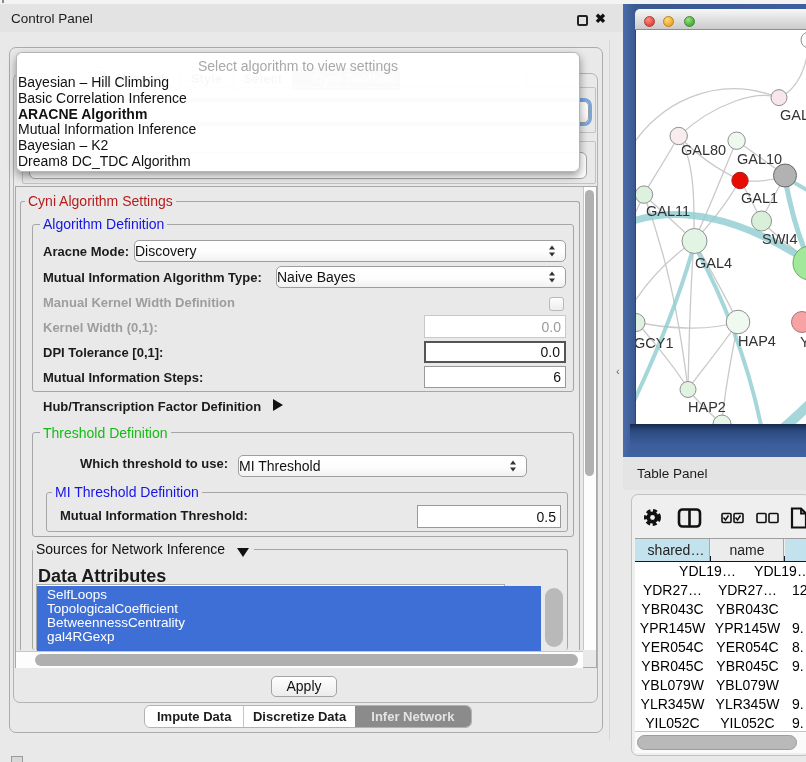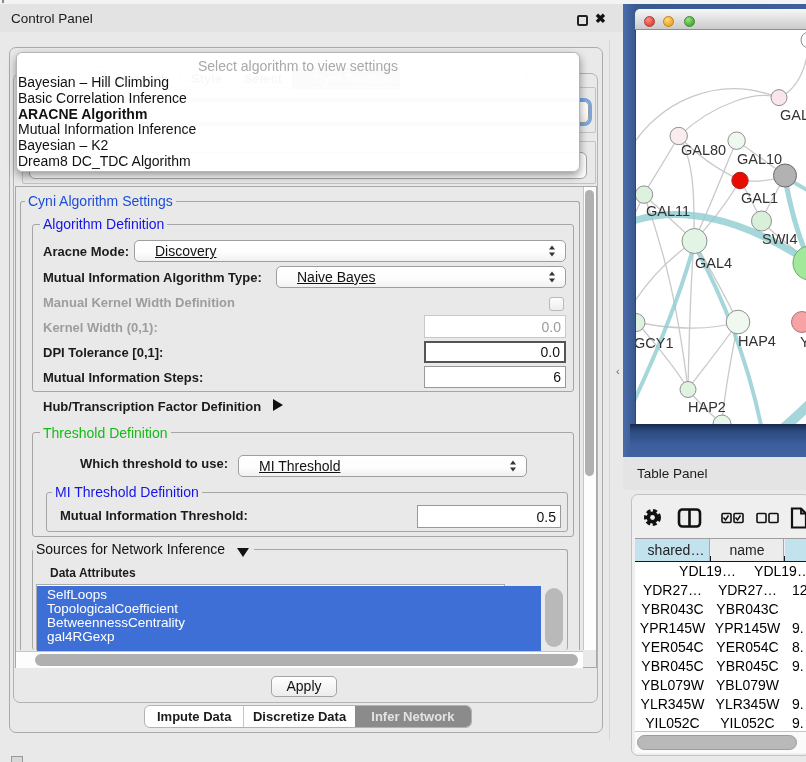--- a/index.html
+++ b/index.html
@@ -6,21 +6,21 @@
 html,body { width:806px; height:762px; overflow:hidden; }
 body { font-family:"Liberation Sans", sans-serif; background:#E9E9E9; position:relative; }
 .abs { position:absolute; }
 .lbl { font-weight:bold; font-size:13px; color:#1b1b1b; white-space:nowrap; }
 .glbl { font-weight:bold; font-size:13px; color:#9d9d9d; white-space:nowrap; }
 .group { position:absolute; border:1px solid #a6a6a6; border-radius:3px; }
 .gtitle { position:absolute; font-size:14px; background:#E9E9E9; padding:0 3px; white-space:nowrap; line-height:14px; }
 .combo { position:absolute; border:1px solid #9e9e9e; border-radius:5px;
   background:linear-gradient(180deg,#ffffff 0%,#fdfdfd 55%,#f1f1f1 100%);
   font-size:14px; color:#111; }
-.combo .ct { position:absolute; left:20px; top:50%; transform:translateY(-50%); white-space:nowrap;text-decoration:underline; }
+.combo .ct { position:absolute; left:0; top:50%; transform:translateY(-50%); white-space:nowrap; }
 .stepper { position:absolute; right:9px; top:50%; transform:translateY(-50%); width:7px; height:11px; }
 .stepper:before { content:""; position:absolute; left:0; top:0;
   border-left:3.5px solid transparent; border-right:3.5px solid transparent; border-bottom:4.5px solid #333; }
 .stepper:after { content:""; position:absolute; left:0; bottom:0;
   border-left:3.5px solid transparent; border-right:3.5px solid transparent; border-top:4.5px solid #333; }
 .tfield { position:absolute; background:#fff; font-size:14px; color:#111; }
 .tfield span { position:absolute; right:4px; top:50%; transform:translateY(-50%); }
 .seg { position:absolute; background:#fff; border:1px solid #b3b3b3; border-radius:6px;
   display:flex; align-items:center; font-weight:bold; font-size:13px; color:#1b1b1b;
   overflow:hidden; }
@@ -72,21 +72,21 @@
 
 <div class="abs" style="left:15px;top:186px;width:582px;height:482px;border:1px solid #a9a9a9;background:#e9e9e9;"></div>
 
 <div class="abs" style="left:583px;top:187px;width:13px;height:463px;background:#fdfdfd;border-left:1px solid #c6c6c6;"></div>
 <div class="abs" style="left:585px;top:190px;width:9px;height:286px;background:#b0b0b0;border-radius:5px;"></div>
 
 <div class="abs" style="left:16px;top:651px;width:567px;height:17px;background:#fdfdfd;border-top:1px solid #c6c6c6;"></div>
 <div class="abs" style="left:35px;top:654px;width:543px;height:12px;background:#b0b0b0;border-radius:6px;"></div>
 
 <div class="group" style="left:20px;top:201px;width:560px;height:449px;border-bottom:none;border-bottom-left-radius:0;border-bottom-right-radius:0;"></div>
-<div class="gtitle" style="left:25px;top:194px;color:#1d4ed8;">Cyni Algorithm Settings</div>
+<div class="gtitle" style="left:25px;top:194px;color:#b91c1c;">Cyni Algorithm Settings</div>
 
 <div class="group" style="left:32px;top:224px;width:542px;height:168px;"></div>
 <div class="gtitle" style="left:40px;top:217px;color:#1414e6;">Algorithm Definition</div>
 
 <div class="lbl abs" style="left:43px;top:244px;">Aracne Mode:</div>
 <div class="combo" style="left:134px;top:240px;width:432px;height:22px;">
     <span class="ct">Discovery</span>
     <span class="stepper"></span>
   </div>
 
@@ -132,21 +132,21 @@
 <div class="lbl abs" style="left:60px;top:508px;">Mutual Information Threshold:</div>
 <div class="tfield" style="left:417px;top:505px;width:144px;height:23px;border:1px solid #999;">
     <span>0.5</span>
   </div>
 
 <div class="group" style="left:32px;top:549px;width:536px;height:101px;border-bottom:none;"></div>
 <div class="gtitle" style="left:33px;top:542px;color:#111;">Sources for Network Inference</div>
 <div class="abs" style="left:226px;top:544px;width:28px;height:12px;background:#e9e9e9;"></div>
 <div class="abs" style="left:237px;top:548px;width:0;height:0;border-left:6.5px solid transparent;border-right:6.5px solid transparent;border-top:9px solid #111;"></div>
 
-<div class="lbl abs" style="left:38px;top:566px;font-size:12px;margin-left:12px;">Data Attributes</div>
+<div class="lbl abs" style="left:38px;top:566px;font-size:18px;">Data Attributes</div>
 
 <div class="abs" style="left:36px;top:584px;width:469px;height:66px;background:#fff;border:1px solid #a9a9a9;border-bottom:none;padding-left:16px;">
   <div class="abs" style="left:0;top:1px;width:504px;height:65px;background:#3e6fd7;"></div>
   <div class="abs" style="left:10px;top:3px;color:#fff;font-size:13.5px;line-height:14px;">SelfLoops<br>TopologicalCoefficient<br>BetweennessCentrality<br>gal4RGexp</div>
   <div class="abs" style="left:508px;top:3px;width:18px;height:59px;background:#b9b9b9;border-radius:9px;"></div>
 </div>
 
 <div class="abs" style="left:271px;top:676px;width:66px;height:21px;border:1px solid #a3a3a3;border-radius:5px;background:linear-gradient(180deg,#ffffff,#ececec);text-align:center;font-size:14px;color:#111;line-height:19px;">Apply</div>
 
 <div class="seg" style="left:144px;top:705px;width:328px;height:23px;">

